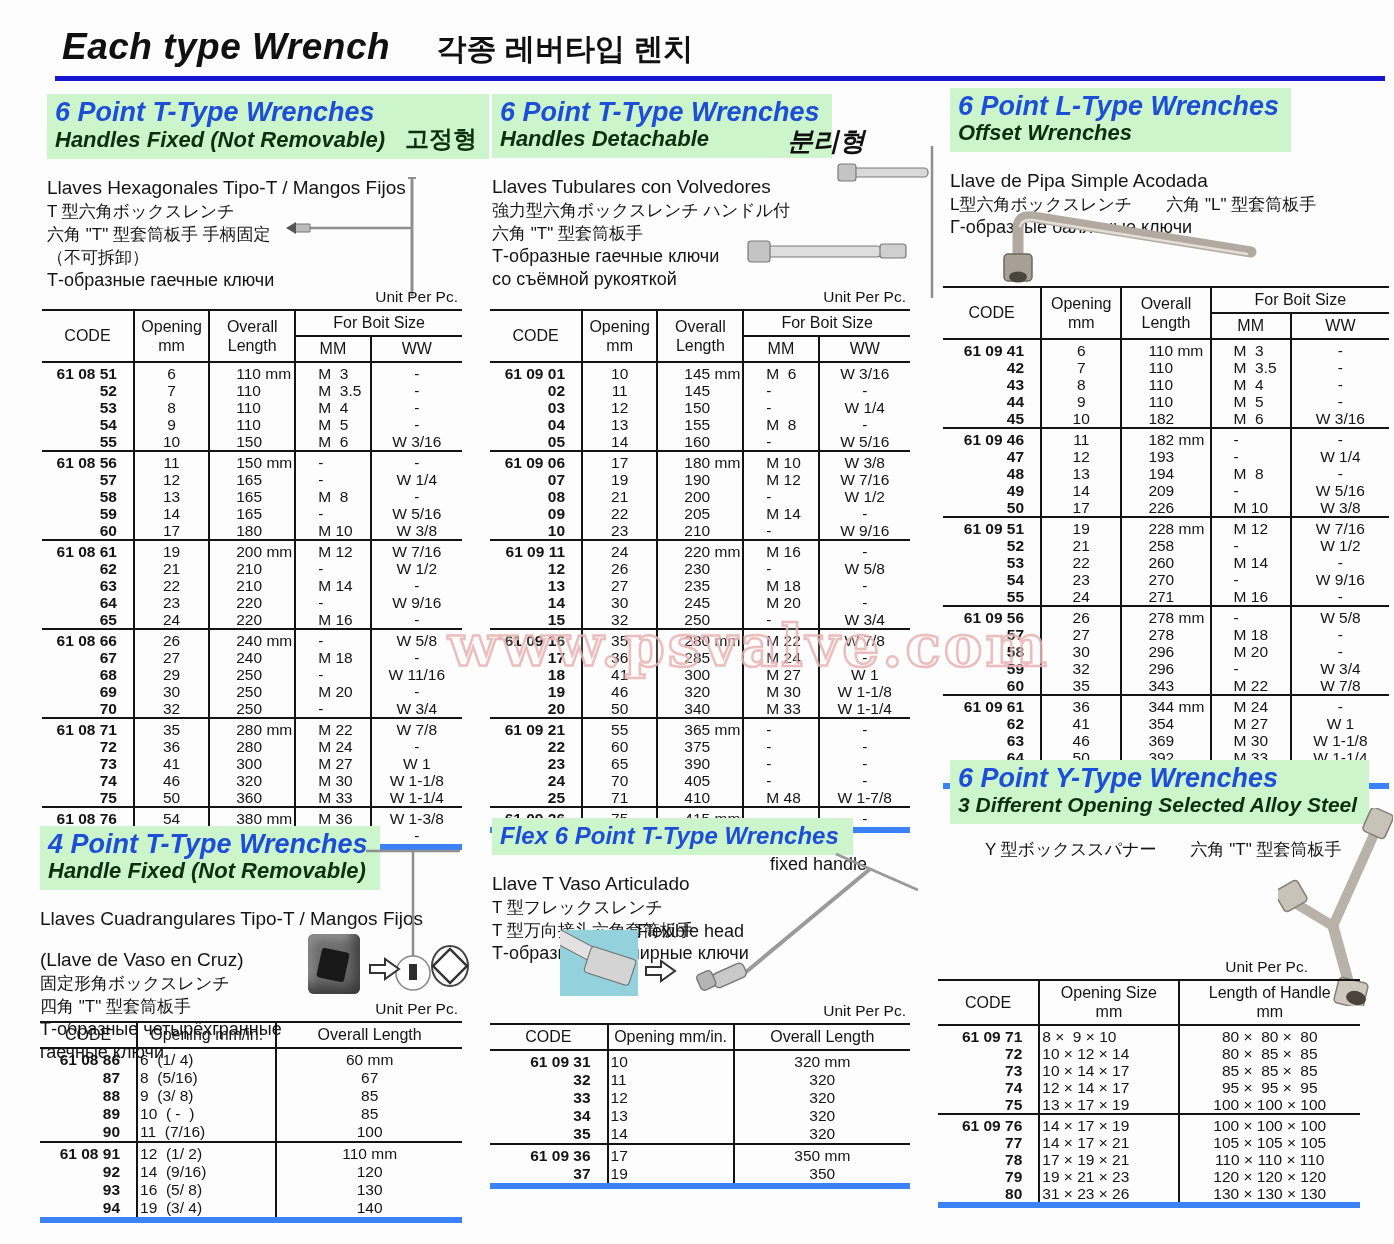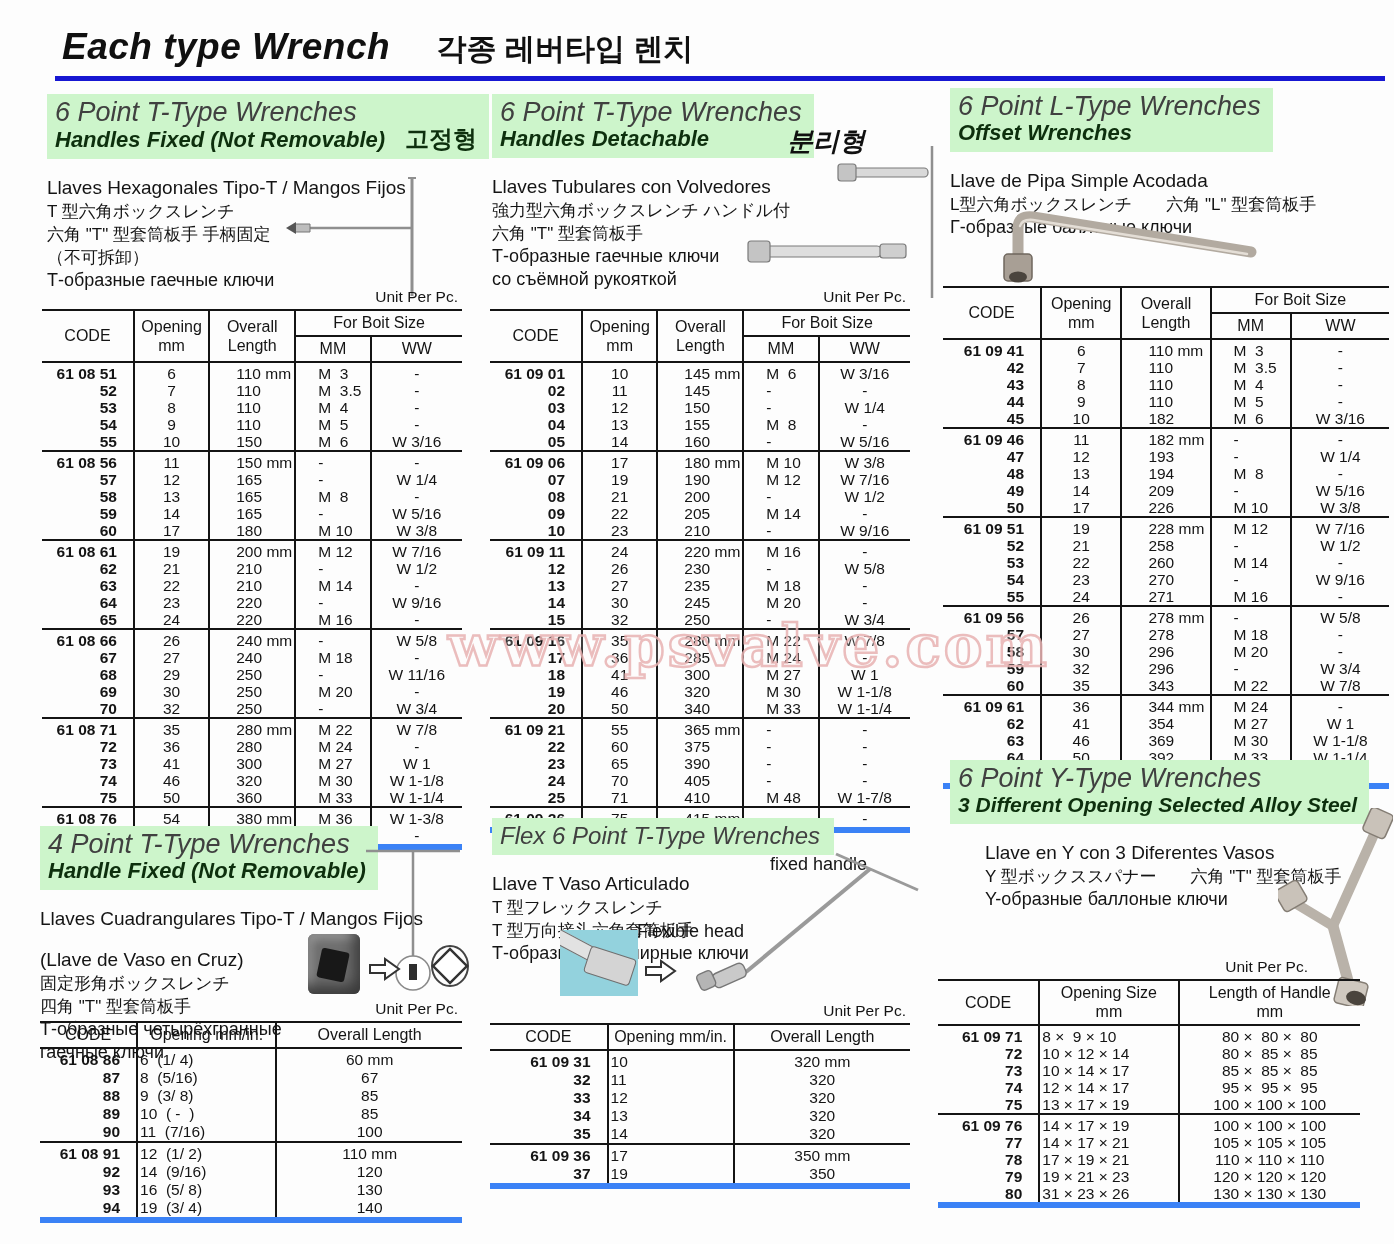--- a/index.html
+++ b/index.html
@@ -6,21 +6,21 @@
   #page{position:relative;width:1394px;height:1244px;background:#fdfdfd;overflow:hidden;
         font-family:"Liberation Sans","DejaVu Sans",sans-serif;color:#141414;}
   
   #page-title{position:absolute;left:62px;top:26px;white-space:nowrap;}
   #page-title .en{font-style:italic;font-weight:700;font-size:37px;letter-spacing:.5px;color:#101010;}
   #page-title .ko{font-weight:700;font-size:30px;margin-left:42px;color:#101010;}
   #title-rule{position:absolute;left:55px;top:76px;width:1330px;height:5px;background:#1717d2;}
   
   .sec{position:absolute;}
   .gbox{display:inline-block;background:#cdf5cb;padding:4px 12px 7px 8px;}
-  .gt1{font-style:italic;font-weight:400;font-size:27px;line-height:29px;color:#404040;white-space:nowrap;}
+  .gt1{font-style:italic;font-weight:700;font-size:27px;line-height:29px;color:#1d4ed8;white-space:nowrap;}
   .gt2{font-style:italic;font-weight:700;font-size:22px;line-height:24px;color:#0d2f0d;white-space:nowrap;}
   .gt2 .ko-inline{font-size:24px;margin-left:20px;}
   .ko-float{position:absolute;font-weight:700;font-style:italic;font-size:26px;color:#101010;}
   .desc{margin-top:9px;}
   .desc div{white-space:nowrap;}
   .d-es{font-size:19px;line-height:24px;margin-top:17px;}
   .d-cjk{font-size:17px;line-height:23px;}
   .d-ru{font-size:18px;line-height:23px;}
   .ann{position:absolute;font-size:18px;white-space:nowrap;color:#141414;}
   
@@ -834,23 +834,21 @@
       <rect x="14" y="128" width="16" height="17" rx="4" fill="#b5b5b5" stroke="#777" stroke-width="1.4" transform="rotate(-24 22 136)"></rect>
     </svg>
   </div>
 
   <div class="sec" style="left:950px;top:760px;width:440px;height:200px;">
     <div class="gbox">
       <div class="gt1">6 Point Y-Type Wrenches</div>
       <div class="gt2" style="font-size:21px;">3 Different Opening Selected Alloy Steel</div>
     </div>
     <div class="desc" style="margin-left:35px;margin-top:14px;">
-      <div class="d-es">Llave en Y con 3 Diferentes Vasos</div>
       <div class="d-cjk">Y 型ボックススパナー　　六角 "T" 型套筒板手</div>
-      <div class="d-ru">Y-образные баллоные ключи</div>
     </div>
     <svg class="ill" style="left:328px;top:48px;" width="115" height="198" viewBox="0 0 115 198">
       <line x1="55" y1="118" x2="98" y2="22" stroke="#b9b2a9" stroke-width="10" stroke-linecap="round"></line>
       <line x1="55" y1="118" x2="12" y2="92" stroke="#b9b2a9" stroke-width="10" stroke-linecap="round"></line>
       <line x1="55" y1="118" x2="72" y2="180" stroke="#b9b2a9" stroke-width="11" stroke-linecap="round"></line>
       <rect x="88" y="2" width="24" height="26" rx="4" fill="#c9c2b9" stroke="#847d74" stroke-width="1.5" transform="rotate(24 100 15)"></rect>
       <rect x="0" y="76" width="26" height="24" rx="4" fill="#c9c2b9" stroke="#847d74" stroke-width="1.5" transform="rotate(-30 13 88)"></rect>
       <rect x="58" y="172" width="30" height="26" rx="4" fill="#cfc8bf" stroke="#847d74" stroke-width="1.5" transform="rotate(14 73 185)"></rect>
       <ellipse cx="78" cy="190" rx="10" ry="7" fill="#4a443d" transform="rotate(14 78 190)"></ellipse>
     </svg>

